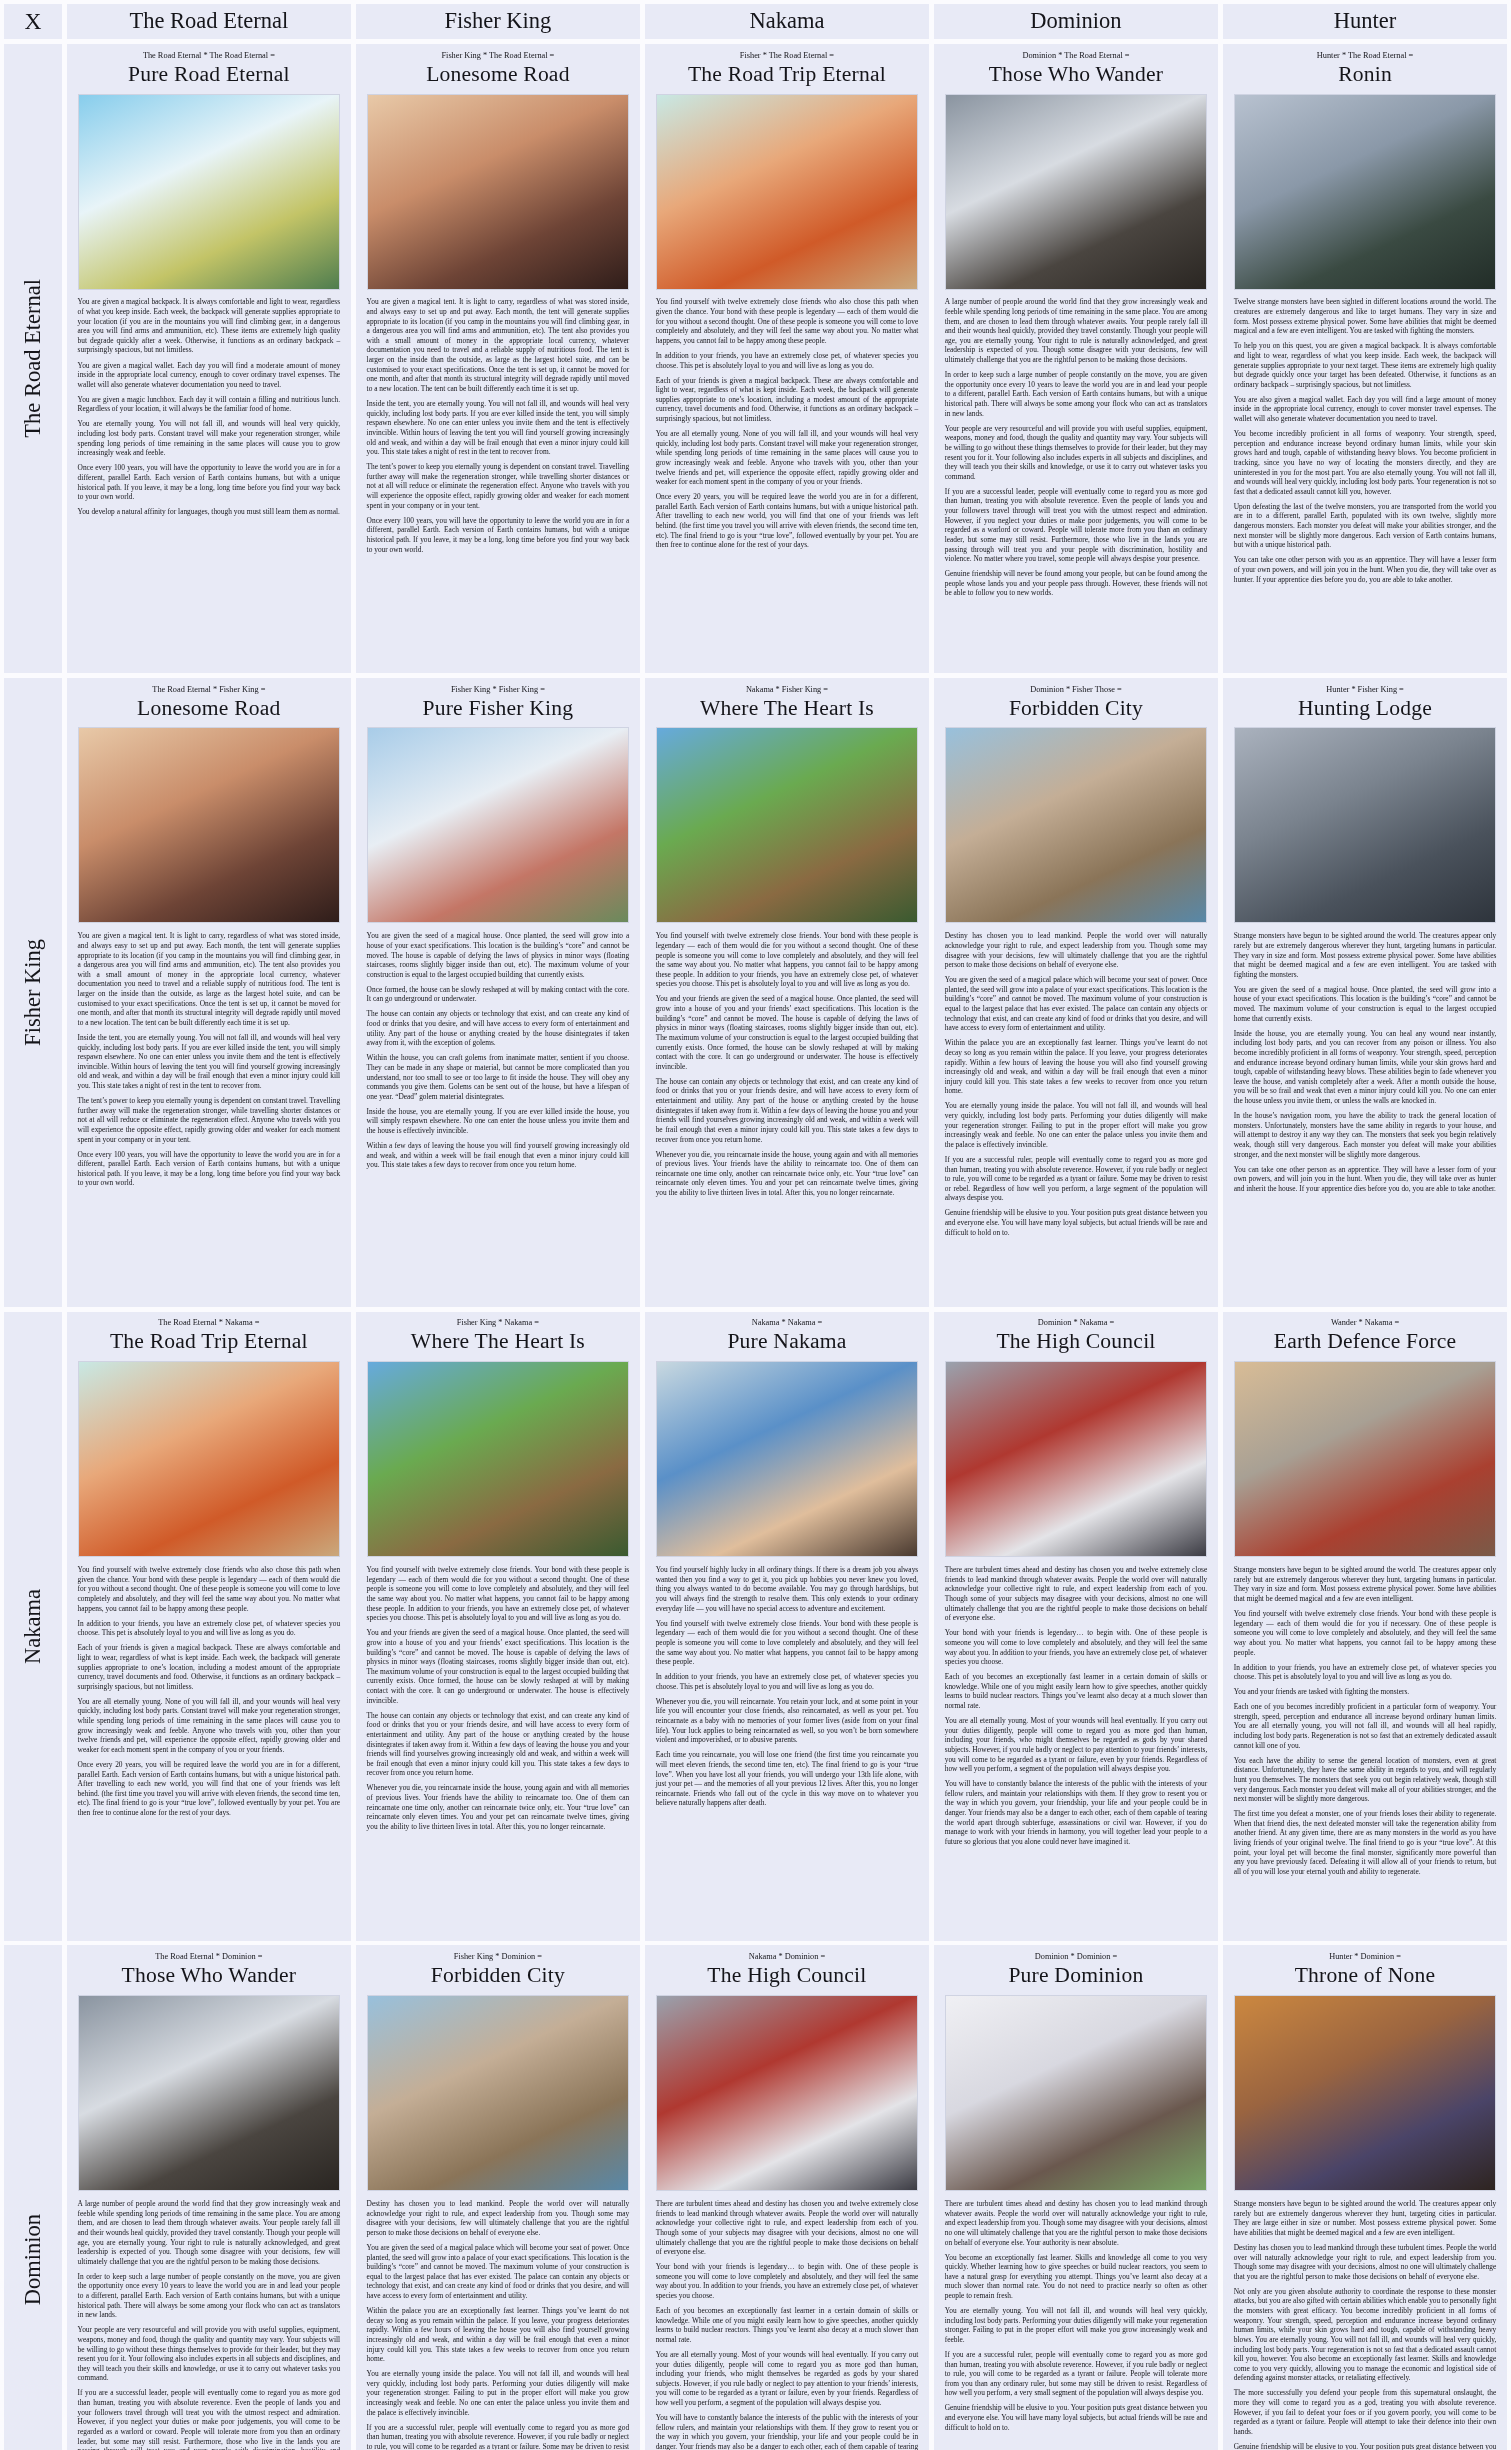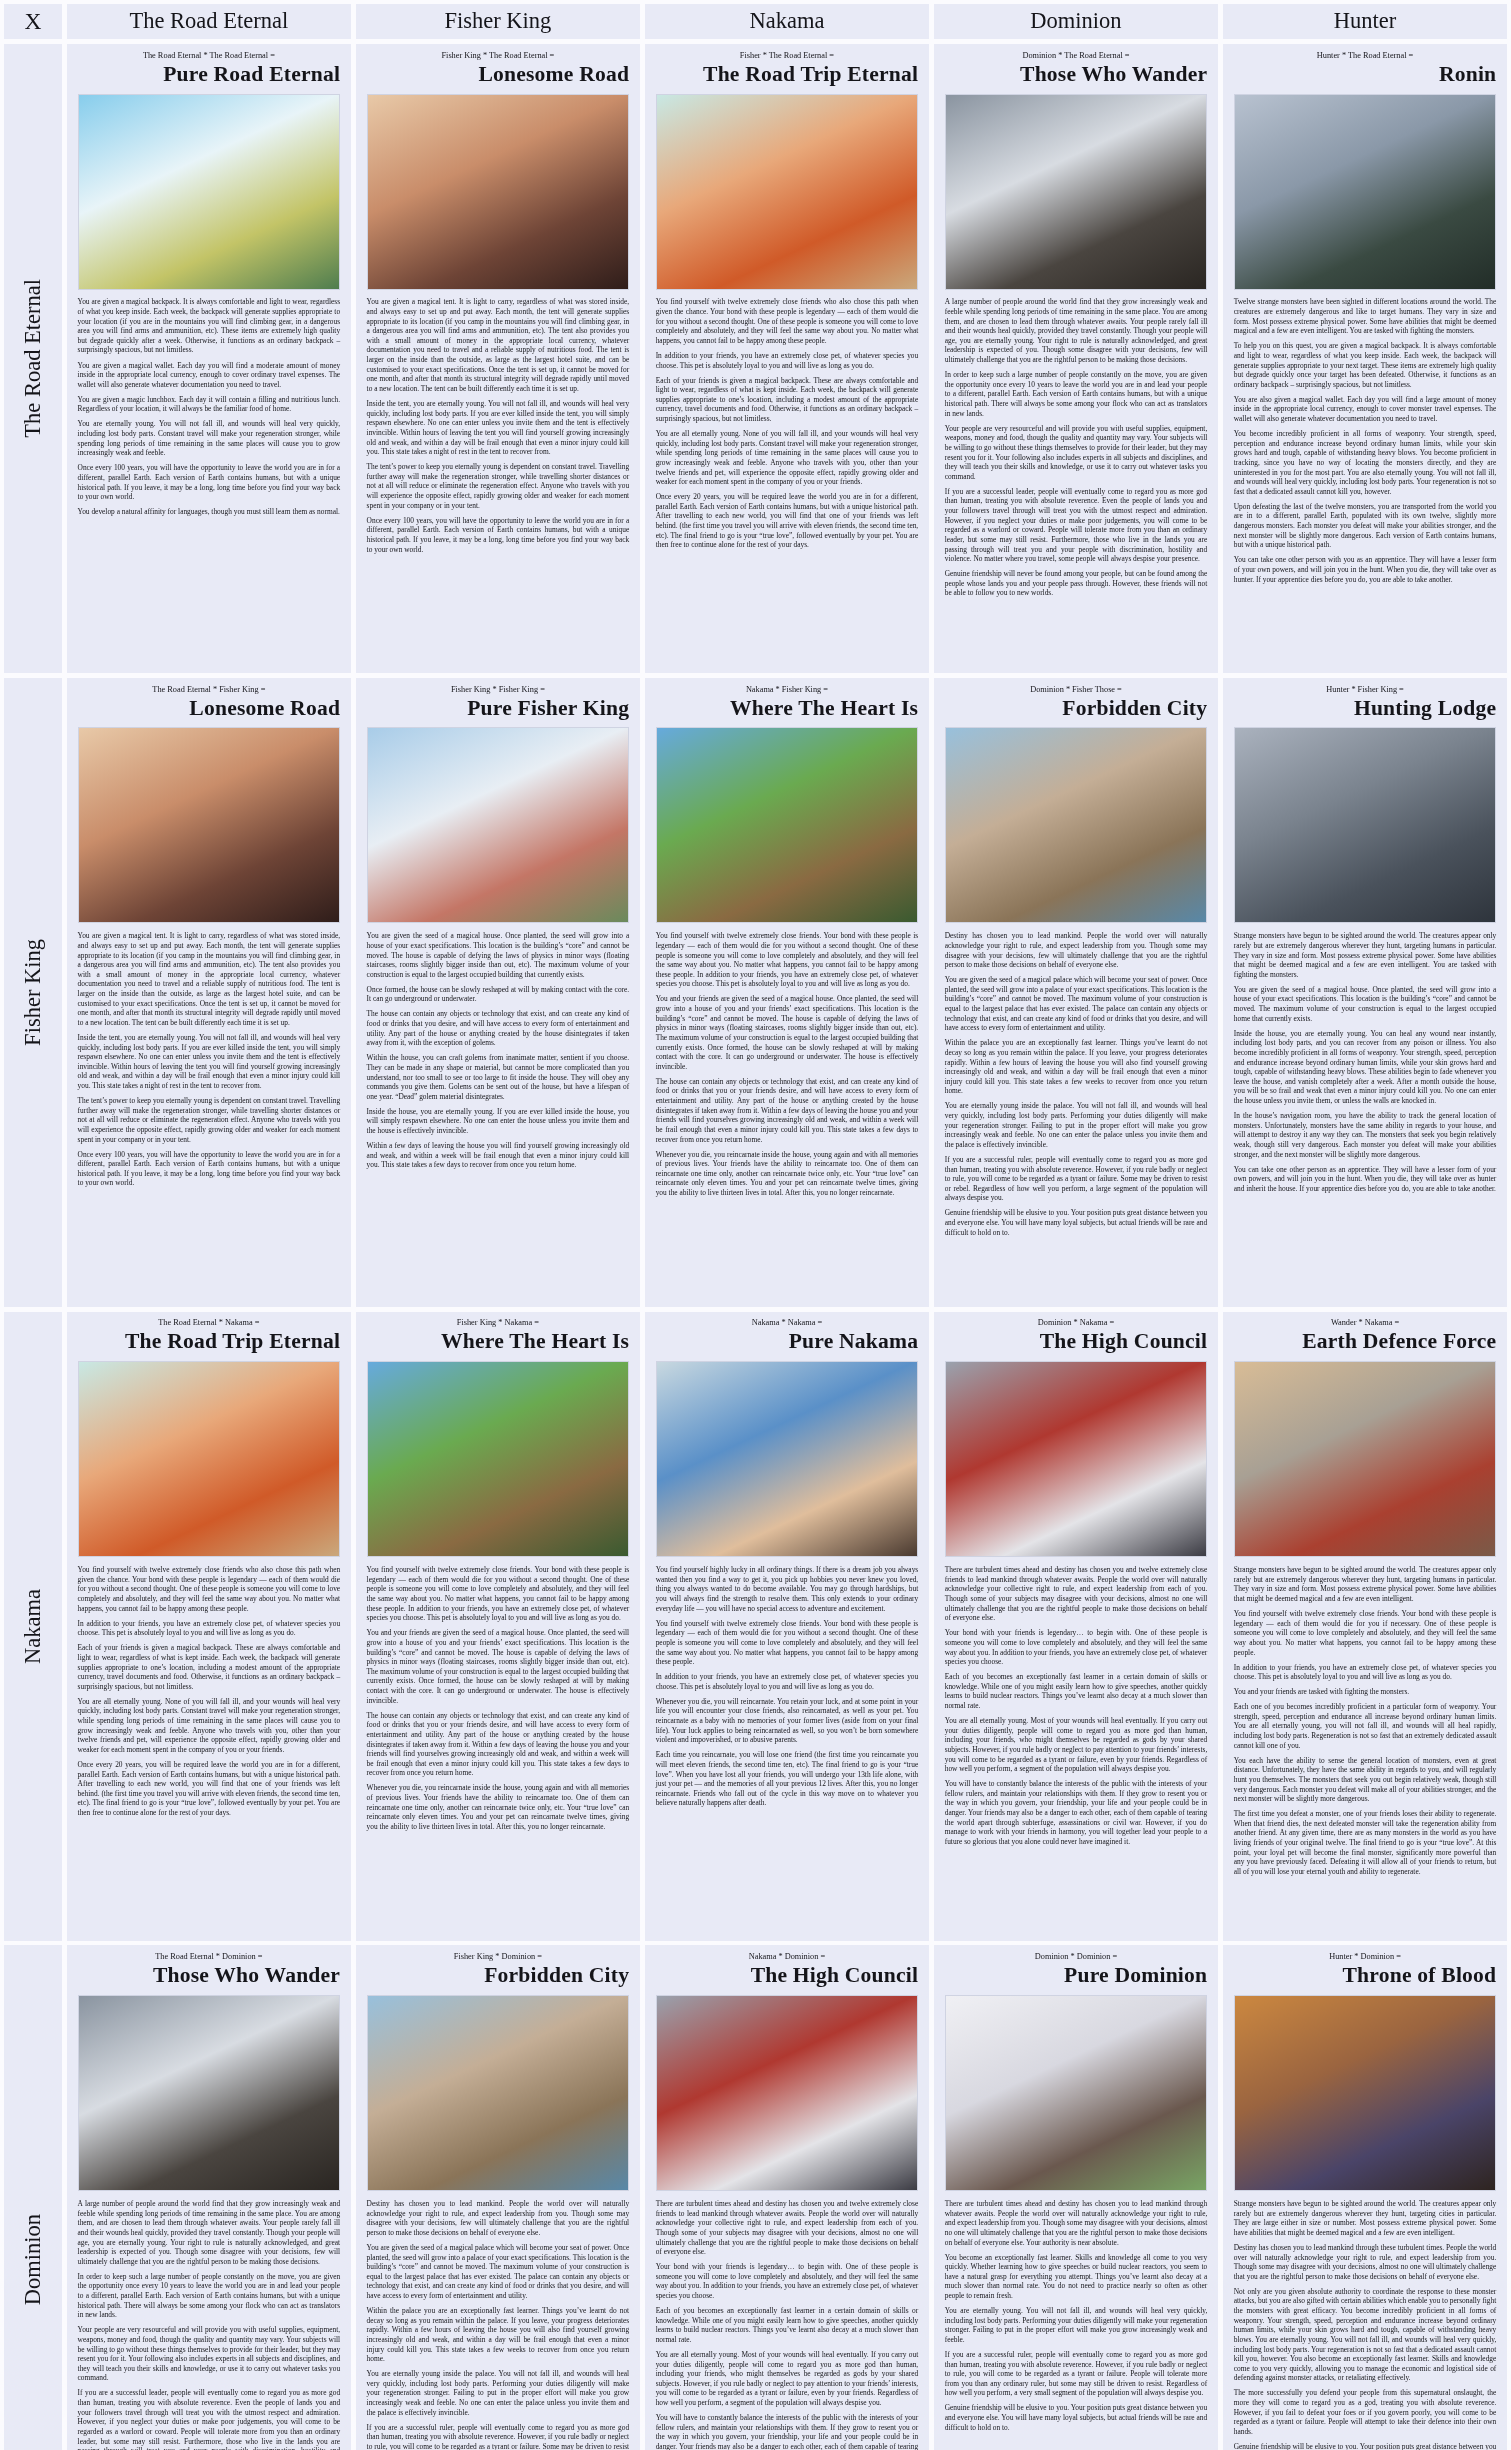--- a/index.html
+++ b/index.html
@@ -11,21 +11,21 @@
         gap:4.9px;}
   .corner,.colhead,.rowhead,.cell{background:#e8eaf6;}
   .corner{display:flex;align-items:center;justify-content:center;}
   .corner span{font-size:23.5px;line-height:1;cursor:pointer;}
   .colhead{display:flex;align-items:center;justify-content:center;
            font-size:22.5px;white-space:nowrap;}
   .rowhead{display:flex;align-items:center;justify-content:center;}
   .vert{writing-mode:vertical-rl;transform:rotate(180deg);font-size:22.5px;white-space:nowrap;}
   .cell{padding:5.9px 10.8px 4.9px;overflow:hidden;box-sizing:border-box;}
   .crumb{font-size:8.3px;margin:1px 0 2px;text-align:center;}
-  .title{font-size:21.6px;font-weight:700;text-align:right;margin:1px 0 6.9px;letter-spacing:0.2px;}
+  .title{font-size:21.6px;font-weight:400;text-align:center;margin:1px 0 6.9px;letter-spacing:0.2px;}
   .art{height:194px;margin:0 0 7.8px;border:0.5px solid #cfd3e2;}
   p.body{font-size:7.4px;line-height:1.3;text-align:justify;margin:0 0 5.4px;}
 </style>
 </head>
 <body>
 
 <div class="page">
   <div class="grid" id="grid">
     <div class="corner">
       <span>X</span>
@@ -234,21 +234,21 @@
         <h2 class="title">Pure Dominion</h2>
         <div class="art" role="img" aria-label="Sunlit white marble hall with stairs rising to a throne" style="background: linear-gradient(155deg, rgb(240, 240, 244) 0%, rgb(216, 216, 224) 38%, rgb(106, 88, 78) 70%, rgb(120, 164, 100) 100%);"></div>
         <p class="body">There are turbulent times ahead and destiny has chosen you to lead mankind through whatever awaits. People the world over will naturally acknowledge your right to rule, and expect leadership from you. Though some may disagree with your decisions, almost no one will ultimately challenge that you are the rightful person to make those decisions on behalf of everyone else. Your authority is near absolute.</p>
         <p class="body">You become an exceptionally fast learner. Skills and knowledge all come to you very quickly. Whether learning how to give speeches or build nuclear reactors, you seem to have a natural grasp for everything you attempt. Things you’ve learnt also decay at a much slower than normal rate. You do not need to practice nearly so often as other people to remain fresh.</p>
         <p class="body">You are eternally young. You will not fall ill, and wounds will heal very quickly, including lost body parts. Performing your duties diligently will make your regeneration stronger. Failing to put in the proper effort will make you grow increasingly weak and feeble.</p>
         <p class="body">If you are a successful ruler, people will eventually come to regard you as more god than human, treating you with absolute reverence. However, if you rule badly or neglect to rule, you will come to be regarded as a tyrant or failure. People will tolerate more from you than any ordinary ruler, but some may still be driven to resist. Regardless of how well you perform, a very small segment of the population will always despise you.</p>
         <p class="body">Genuine friendship will be elusive to you. Your position puts great distance between you and everyone else. You will have many loyal subjects, but actual friends will be rare and difficult to hold on to.</p>
       </section>
       <section class="cell">
         <div class="crumb">Hunter * Dominion =</div>
-        <h2 class="title">Throne of Blood</h2>
+        <h2 class="title">Throne of None</h2>
         <div class="art" role="img" aria-label="Horned ruler seated on a throne with sword and skull" style="background: linear-gradient(155deg, rgb(204, 136, 64) 0%, rgb(154, 100, 64) 38%, rgb(74, 68, 104) 70%, rgb(46, 36, 32) 100%);"></div>
         <p class="body">Strange monsters have begun to be sighted around the world. The creatures appear only rarely but are extremely dangerous wherever they hunt, targeting cities in particular. They are large either in size or number. Most possess extreme physical power. Some have abilities that might be deemed magical and a few are even intelligent.</p>
         <p class="body">Destiny has chosen you to lead mankind through these turbulent times. People the world over will naturally acknowledge your right to rule, and expect leadership from you. Though some may disagree with your decisions, almost no one will ultimately challenge that you are the rightful person to make those decisions on behalf of everyone else.</p>
         <p class="body">Not only are you given absolute authority to coordinate the response to these monster attacks, but you are also gifted with certain abilities which enable you to personally fight the monsters with great efficacy. You become incredibly proficient in all forms of weaponry. Your strength, speed, perception and endurance increase beyond ordinary human limits, while your skin grows hard and tough, capable of withstanding heavy blows. You are eternally young. You will not fall ill, and wounds will heal very quickly, including lost body parts. Your regeneration is not so fast that a dedicated assault cannot kill you, however. You also become an exceptionally fast learner. Skills and knowledge come to you very quickly, allowing you to manage the economic and logistical side of defending against monster attacks, or retaliating effectively.</p>
         <p class="body">The more successfully you defend your people from this supernatural onslaught, the more they will come to regard you as a god, treating you with absolute reverence. However, if you fail to defeat your foes or if you govern poorly, you will come to be regarded as a tyrant or failure. People will attempt to take their defence into their own hands.</p>
         <p class="body">Genuine friendship will be elusive to you. Your position puts great distance between you and everyone else. You will have many loyal subjects, but actual friends will be rare and difficult to hold on to. You can name any one person as your heir. They will have a lesser form of your own powers, and will join you in the hunt. When you die, they will take over as ruler and as hunter. If your apprentice dies before you do, you are able to take another.</p>
       </section>
     </div>
 </div>
 

